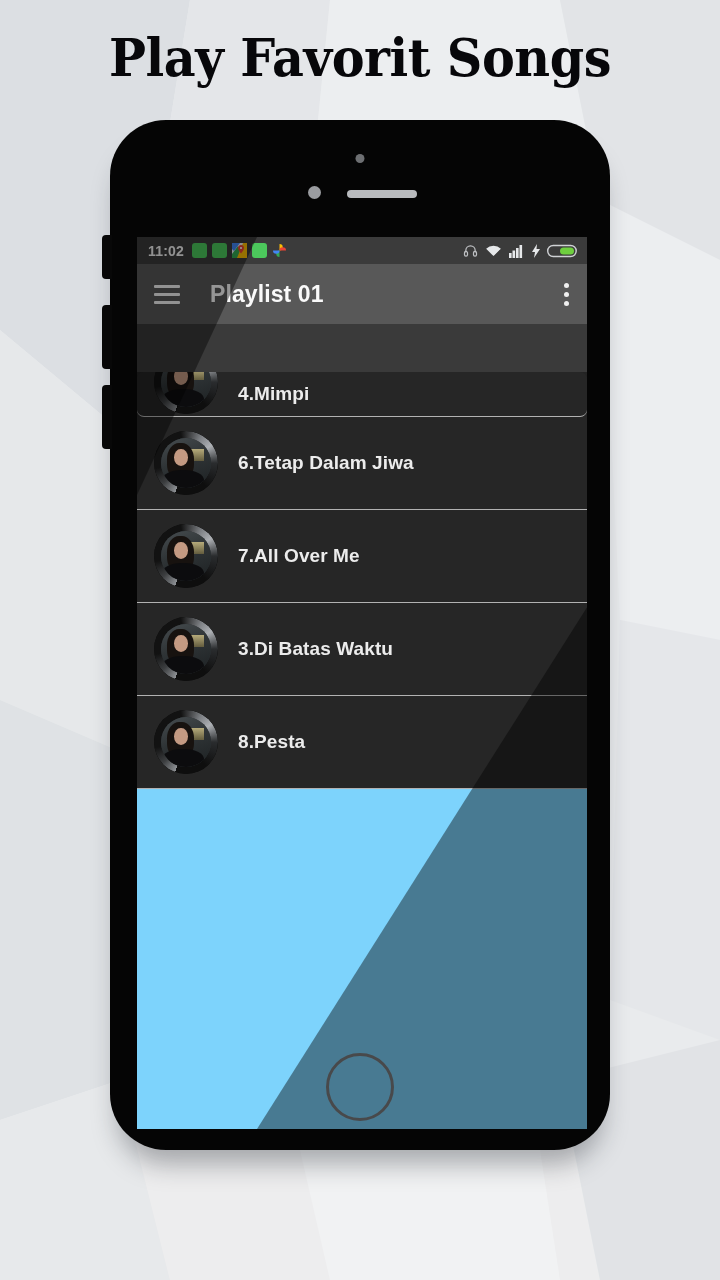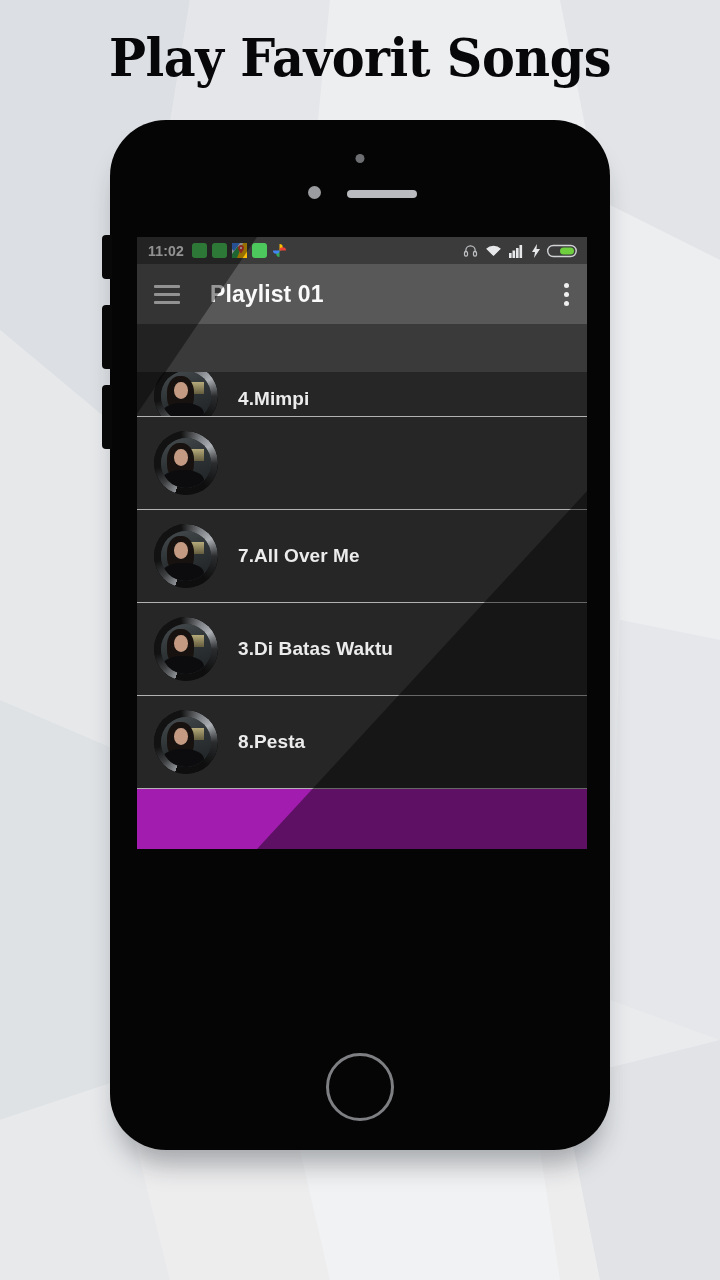--- a/index.html
+++ b/index.html
@@ -60,22 +60,22 @@
   }
   .home-btn{
     position:absolute; left:50%; transform:translateX(-50%); bottom:29px;
     width:68px; height:68px; border-radius:50%;
     border:3px solid #7d7f82;
   }
 
   
   .screen{
     position:absolute; left:27px; top:117px;
-    width:450px; height:612px;
-    background:#a21caf;
+    width:450px; height:892px;
+    background:#7dd3fc;
     overflow:hidden;
   }
 
   
   .statusbar{
     height:27px; background:#3b3b3b;
     display:flex; align-items:center;
     padding:0 10px 0 11px;
     position:relative; z-index:3;
   }
@@ -109,21 +109,21 @@
   
   .songlist{ position:relative; z-index:2; background:#232323; }
   .song-row{
     display:flex; align-items:center;
     height:93px;
     padding-left:17px;
     border-bottom:1px solid #b2b2b2;
     background:#262626;
     cursor:pointer;
   }
-  .song-row:first-child{ height:45px; align-items:flex-start; padding-top:16px; overflow:hidden; }
+  .song-row:first-child{ height:45px; align-items:center; padding-top:0; overflow:hidden;border-radius:7px; }
   .song-row:first-child .thumb{ margin-top:-24px; }
   .thumb{
     width:64px; height:64px; border-radius:50%;
     flex:0 0 64px; position:relative; overflow:hidden;
     background:#0b0b0b;
   }
   .thumb .ring{
     position:absolute; inset:0; border-radius:50%;
     background:
       conic-gradient(from 200deg,#8d9094 0deg,#3c3e40 28deg,#121212 60deg,#121212 150deg,#7d8084 190deg,#adb0b4 215deg,#2a2c2e 250deg,#0e0e0e 300deg,#0e0e0e 360deg);
@@ -305,20 +305,21 @@
         <span class="thumb">
           <span class="ring"></span>
           <span class="inner">
             <span class="bg-wall"></span>
             <span class="frame"></span>
             <span class="hair"></span>
             <span class="face"></span>
             <span class="body"></span>
           </span>
         </span>
+        <span class="song-title">6.Tetap Dalam Jiwa</span>
       </div>
 
       <div class="song-row">
         <span class="thumb">
           <span class="ring"></span>
           <span class="inner">
             <span class="bg-wall"></span>
             <span class="frame"></span>
             <span class="hair"></span>
             <span class="face"></span>

